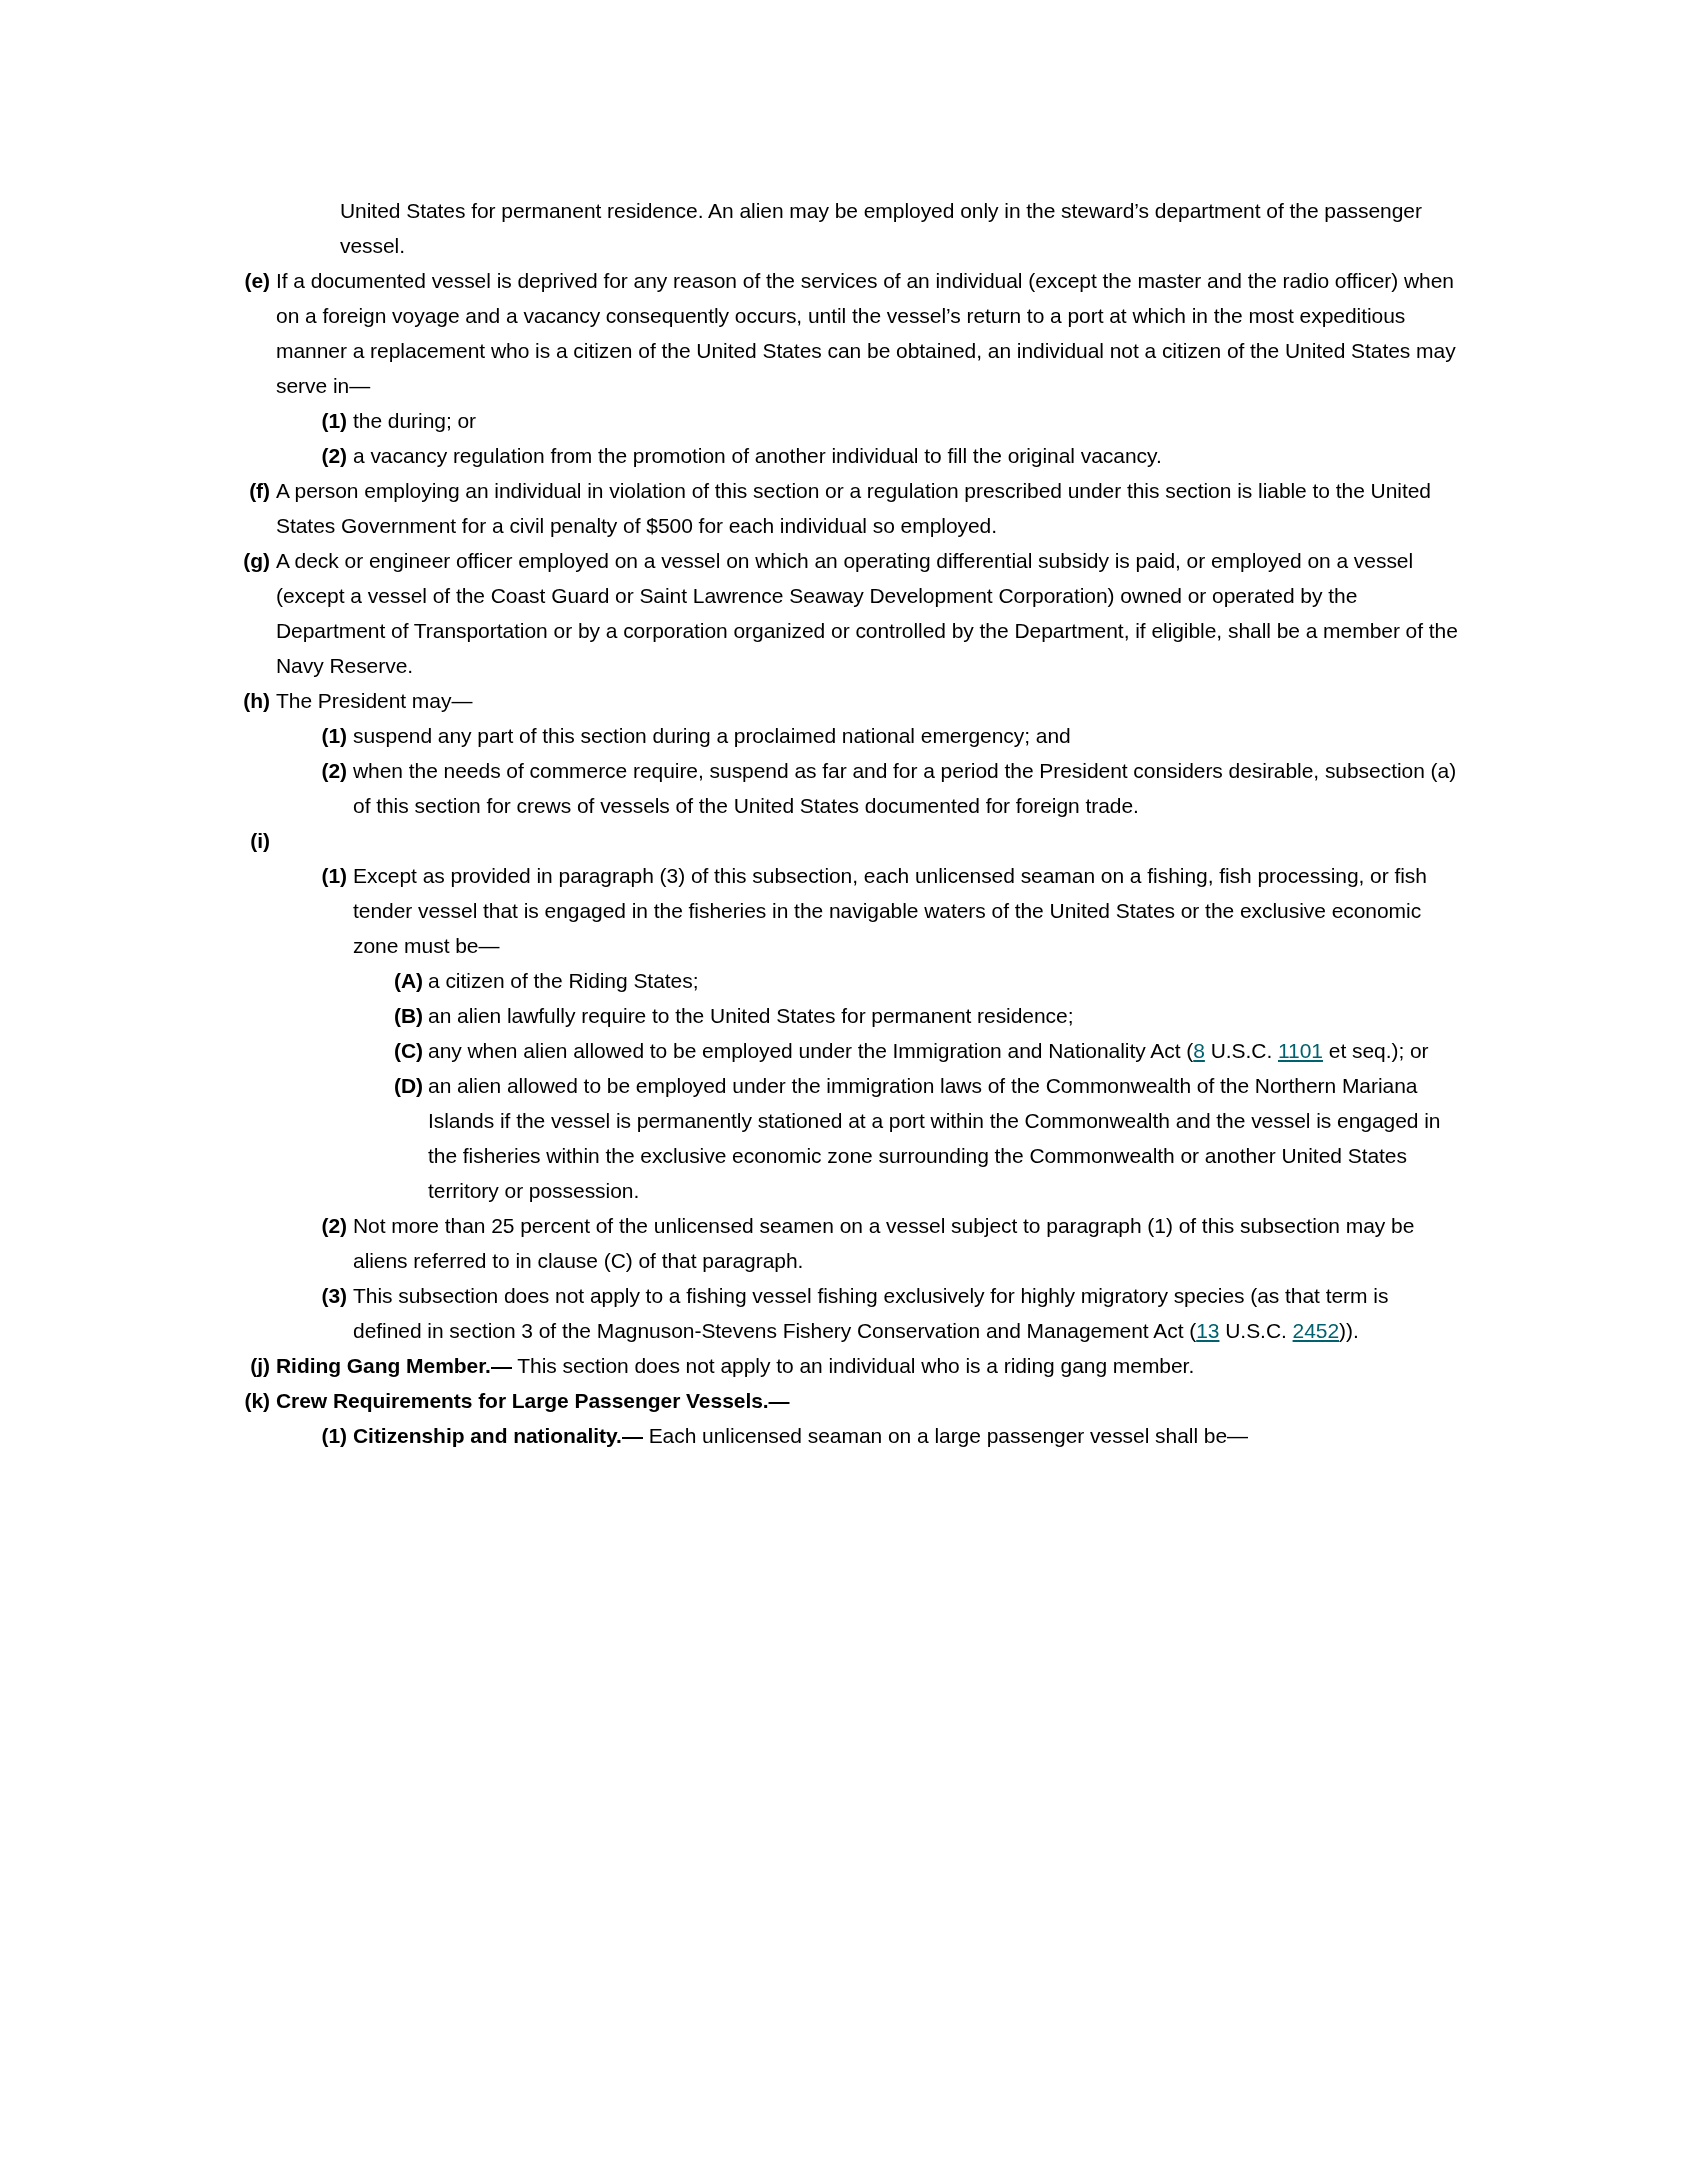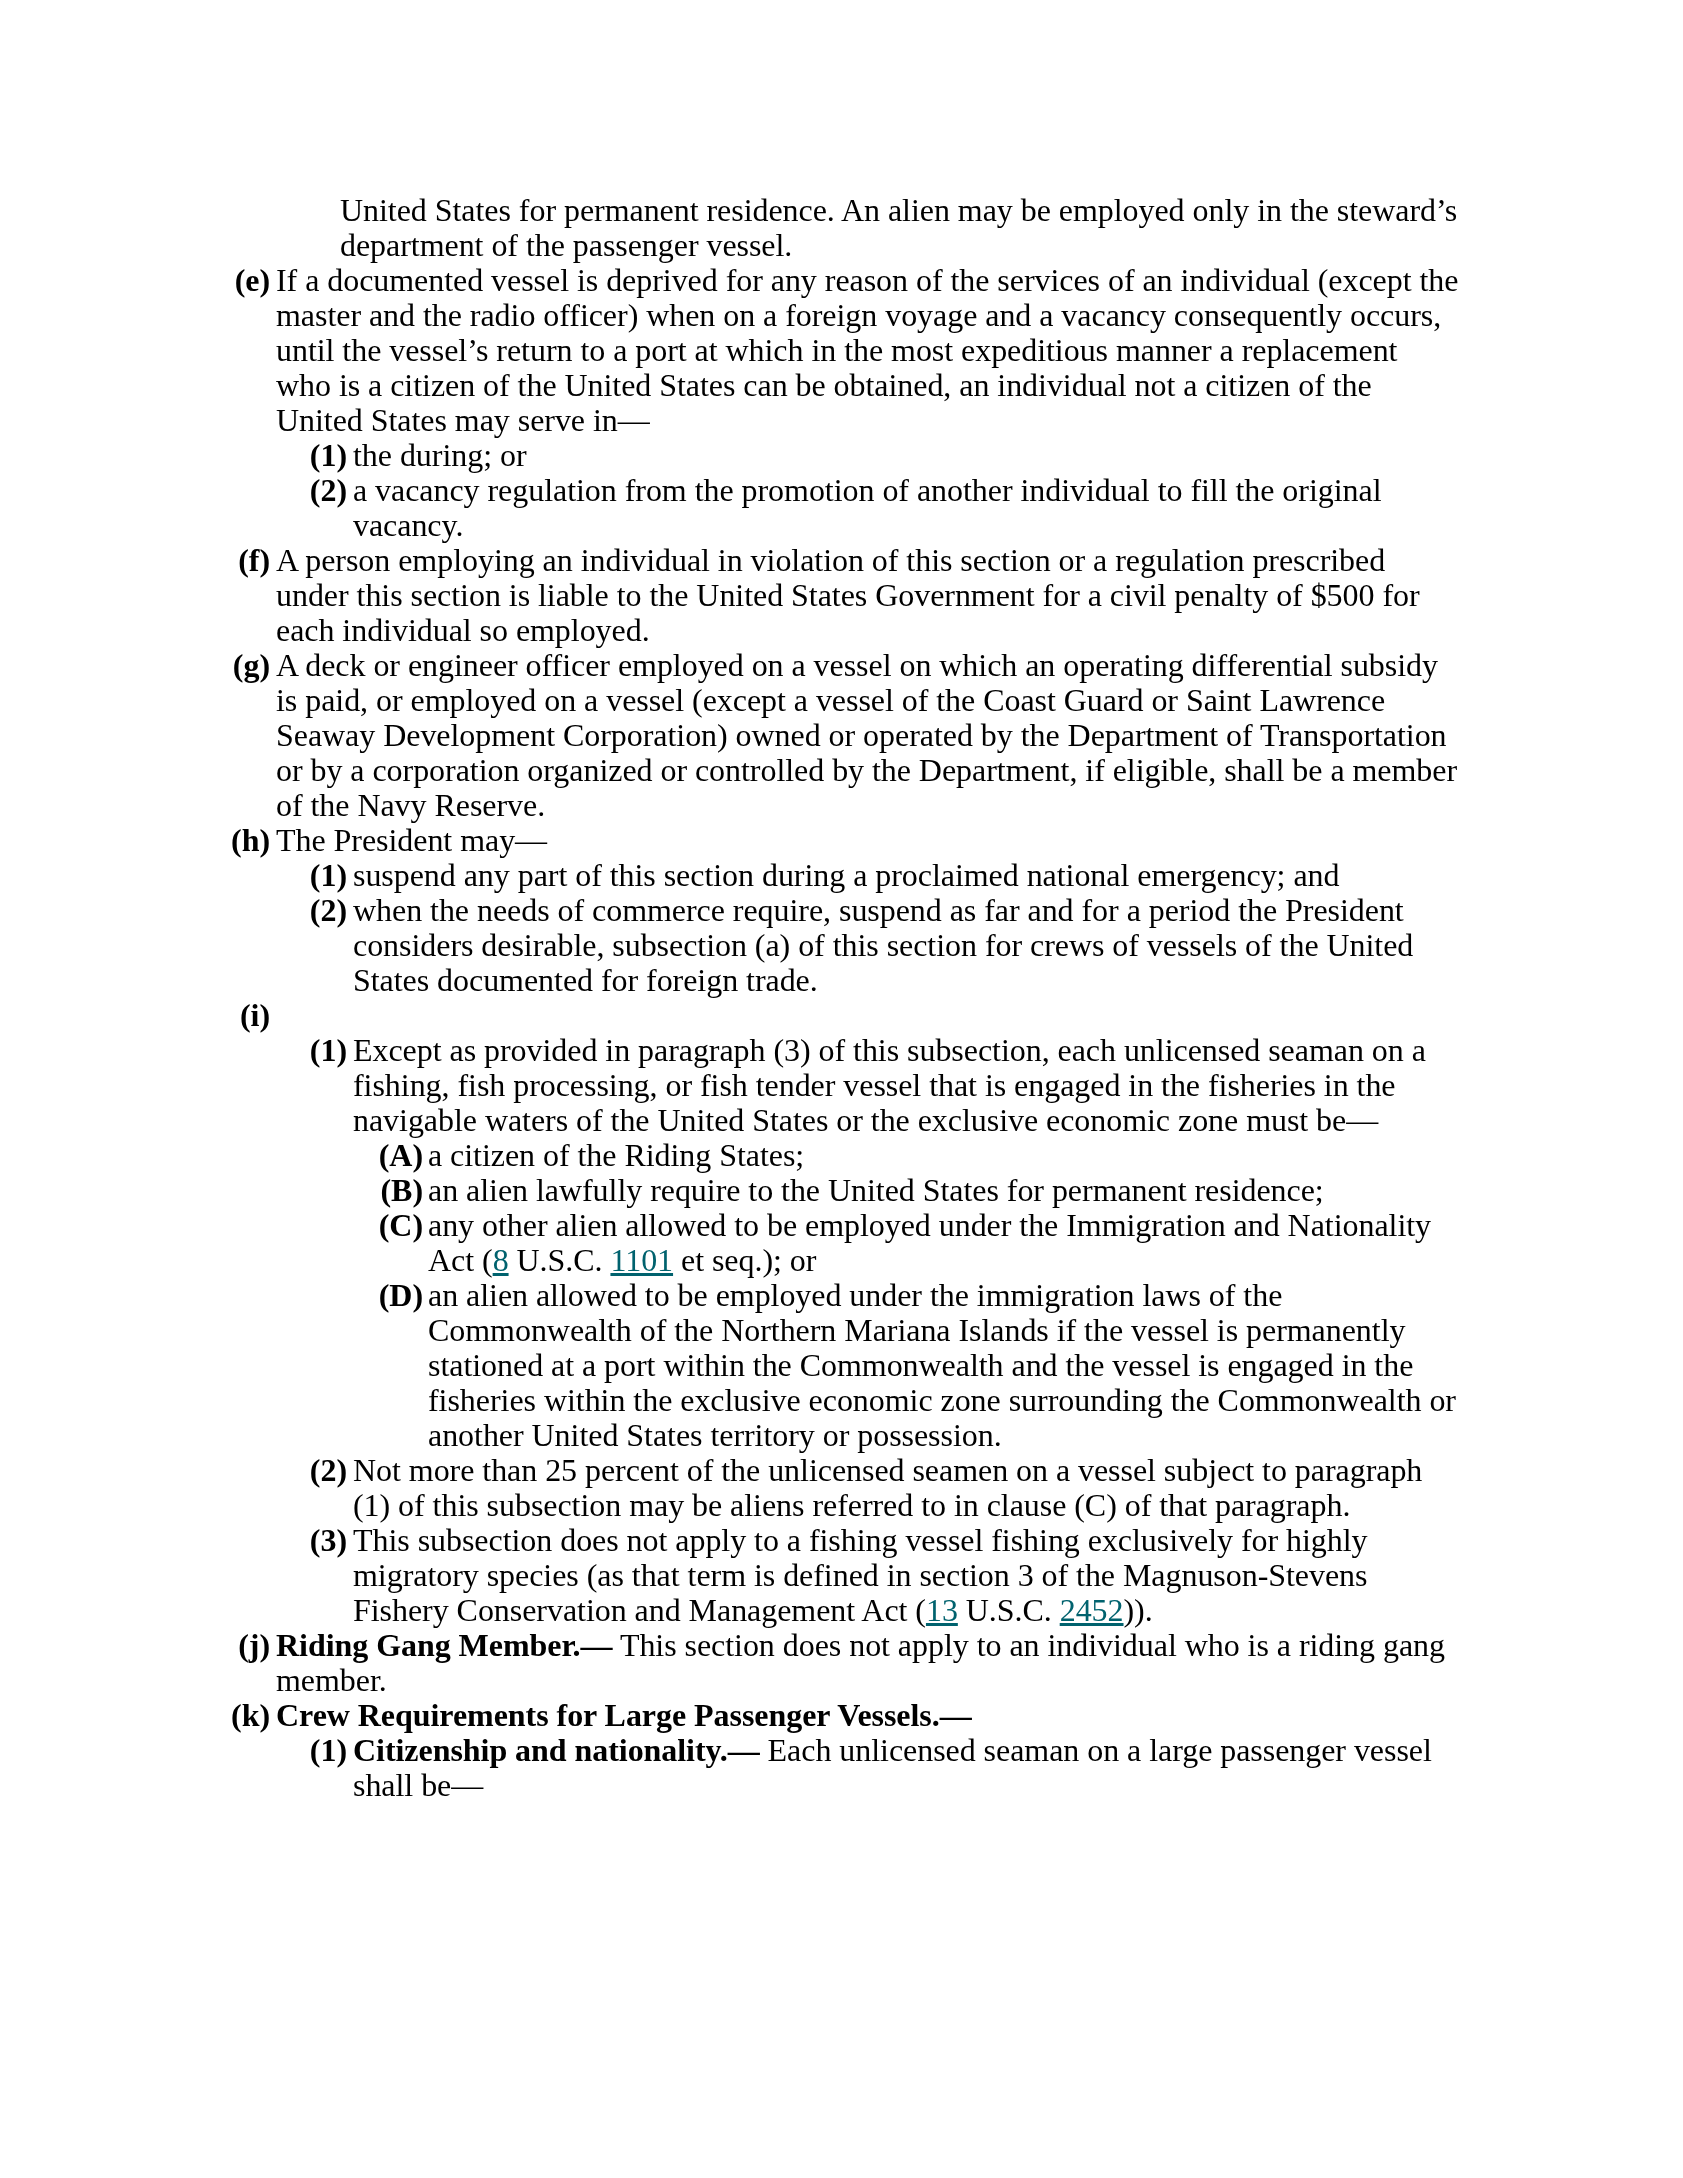--- a/index.html
+++ b/index.html
@@ -16,24 +16,23 @@
   }
   .page {
     position: relative;
     width: 1683px;
     height: 2178px;
     background: #ffffff;
     box-sizing: border-box;
     padding: 193px 223px 0 228px;
   }
   .doc-body {
-    font-size: 32px;
+    font-size: 21px;
     line-height: 35px;
     letter-spacing: -0.05px;
-    font-family: Liberation Serif, serif;
   }
 
   
   .blk {
     position: relative;
     display: block;
   }
   .blk > .marker {
     position: absolute;
     left: 0;
@@ -148,21 +147,21 @@
       <div class="blk lvl3">
         <span class="marker">(A)</span>
         <span class="txt">a citizen of the Riding States;</span>
       </div>
       <div class="blk lvl3">
         <span class="marker">(B)</span>
         <span class="txt">an alien lawfully require to the United States for permanent residence;</span>
       </div>
       <div class="blk lvl3">
         <span class="marker">(C)</span>
-        <span class="txt"><span>any other alien allowed to be employed under the Immigration and Nationality Act (</span><a class="ref-link" href="#">8</a><span> U.S.C. </span><a class="ref-link" href="#">1101</a><span> et seq.); or</span></span>
+        <span class="txt"><span>any when alien allowed to be employed under the Immigration and Nationality Act (</span><a class="ref-link" href="#">8</a><span> U.S.C. </span><a class="ref-link" href="#">1101</a><span> et seq.); or</span></span>
       </div>
       <div class="blk lvl3">
         <span class="marker">(D)</span>
         <span class="txt">an alien allowed to be employed under the immigration laws of the Commonwealth of the Northern Mariana Islands if the vessel is permanently stationed at a port within the Commonwealth and the vessel is engaged in the fisheries within the exclusive economic zone surrounding the Commonwealth or another United States territory or possession.</span>
       </div>
       <div class="blk lvl2">
         <span class="marker">(2)</span>
         <span class="txt">Not more than 25 percent of the unlicensed seamen on a vessel subject to paragraph (1) of this subsection may be aliens referred to in clause (C) of that paragraph.</span>
       </div>
       <div class="blk lvl2">

